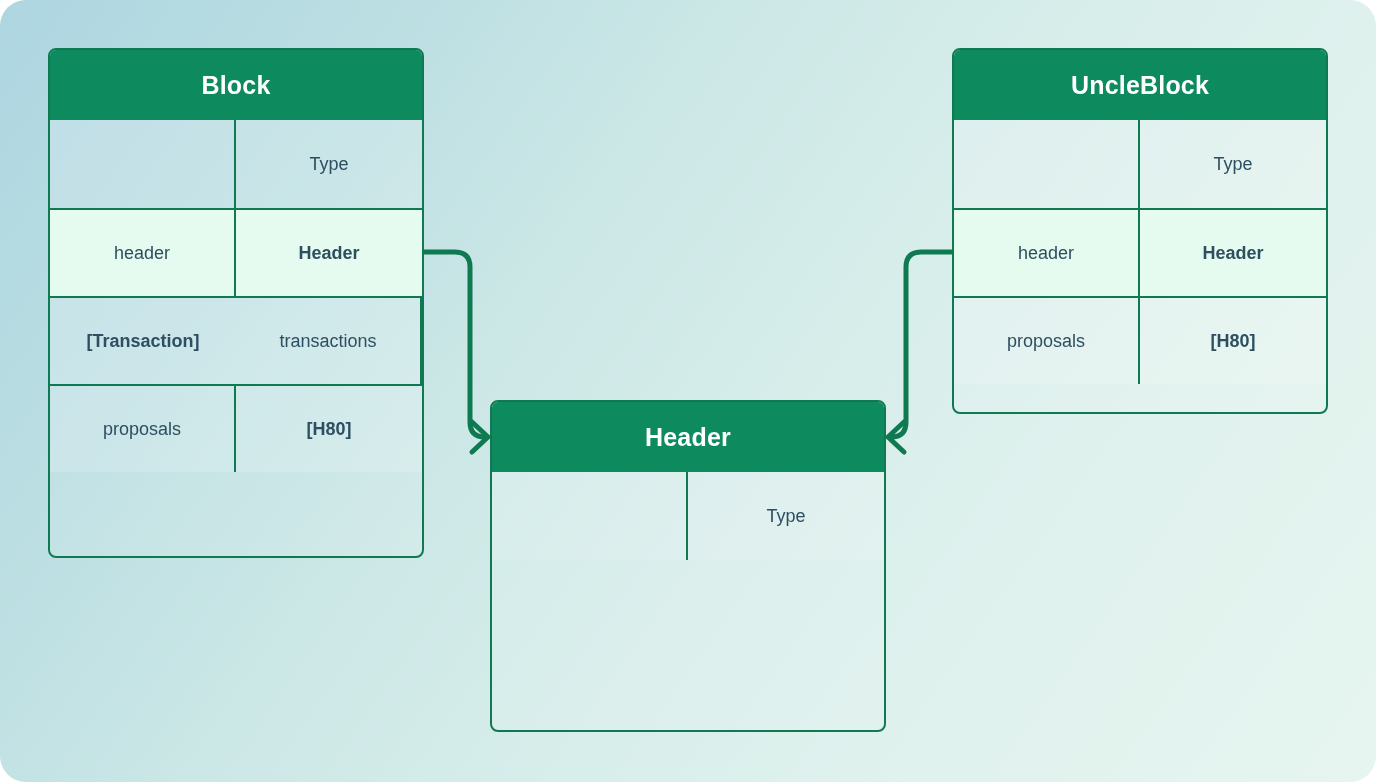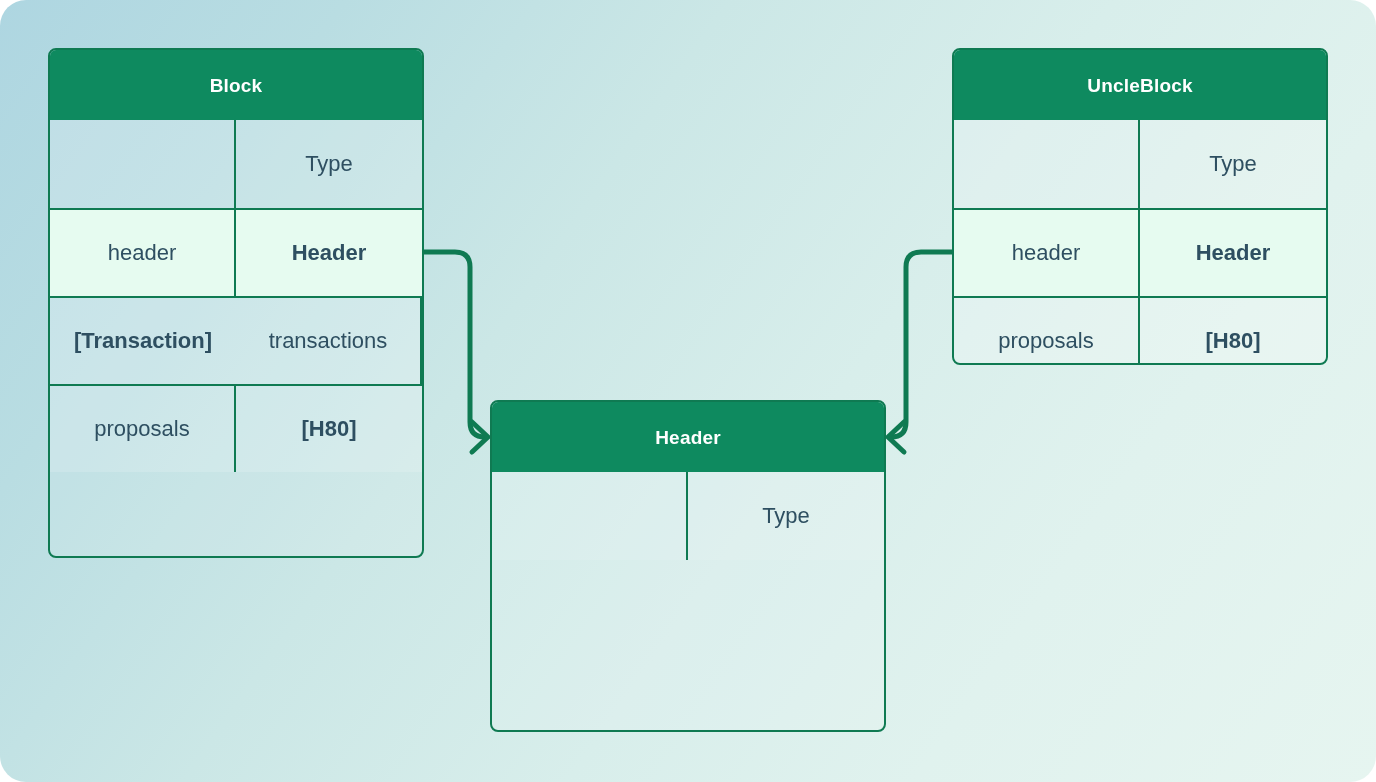--- a/index.html
+++ b/index.html
@@ -37,21 +37,21 @@
     border-radius: 8px;
     overflow: hidden;
     background: rgba(255,255,255,0.10);
   }
   .entity-title {
     background: #0e8a5f;
     color: #ffffff;
     font-weight: bold;
     text-align: center;
     letter-spacing: 0.2px;
-    font-size: 19px;
+    font-size: 25px;
     line-height: 1;
     display: flex;
     align-items: center;
     justify-content: center;
   }
   .entity-rows {
     display: block;
   }
   .erow {
     display: flex;
@@ -60,21 +60,21 @@
   }
   .erow:first-child {
     border-top: none;
   }
   .ecell {
     box-sizing: border-box;
     display: flex;
     align-items: center;
     justify-content: center;
     color: #2e4f61;
-    font-size: 22px;
+    font-size: 18px;
     padding: 0 6px;
     overflow: hidden;
     white-space: nowrap;
   }
   .ecell.name {
     border-right: 2px solid #0f7a52;
   }
   .ecell.type {
     font-weight: bold;
   }
@@ -86,21 +86,21 @@
   }
   .erow.plain {
     background: rgba(255,255,255,0.16);
   }
   .erow.headrow {
     background: rgba(255,255,255,0.10);
   }
 
   
   #entity-block      { left: 48px;  top: 48px;  width: 376px; height: 510px; }
-  #entity-uncleblock { left: 952px; top: 48px;  width: 376px; height: 317px; }
+  #entity-uncleblock { left: 952px; top: 48px;  width: 376px; height: 366px; }
   #entity-header     { left: 490px; top: 400px; width: 396px; height: 332px; }
 
   #entity-block .entity-title,
   #entity-uncleblock .entity-title { height: 70px; }
   #entity-header .entity-title     { height: 70px; }
 
   #entity-block .erow      { height: 88px; }
   #entity-uncleblock .erow { height: 88px; }
   #entity-header .erow     { height: 88px; }
 

